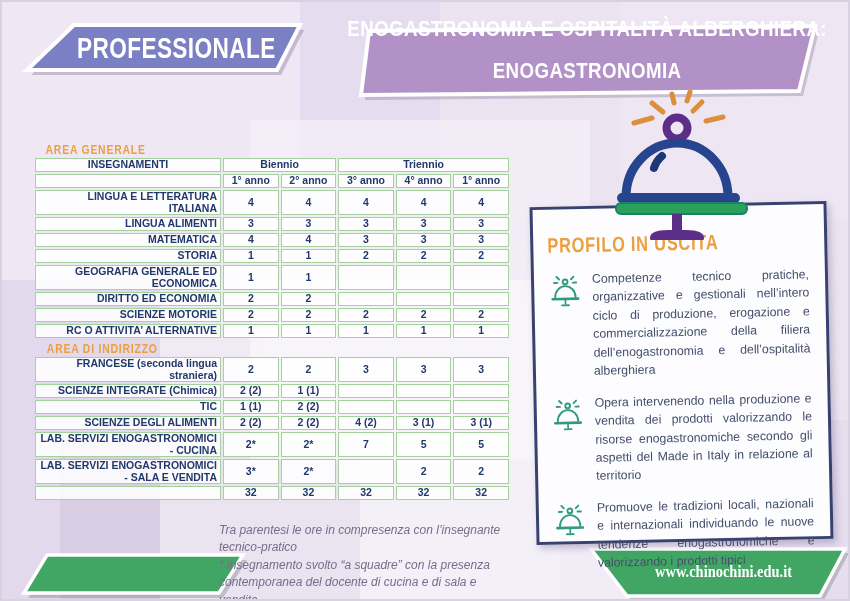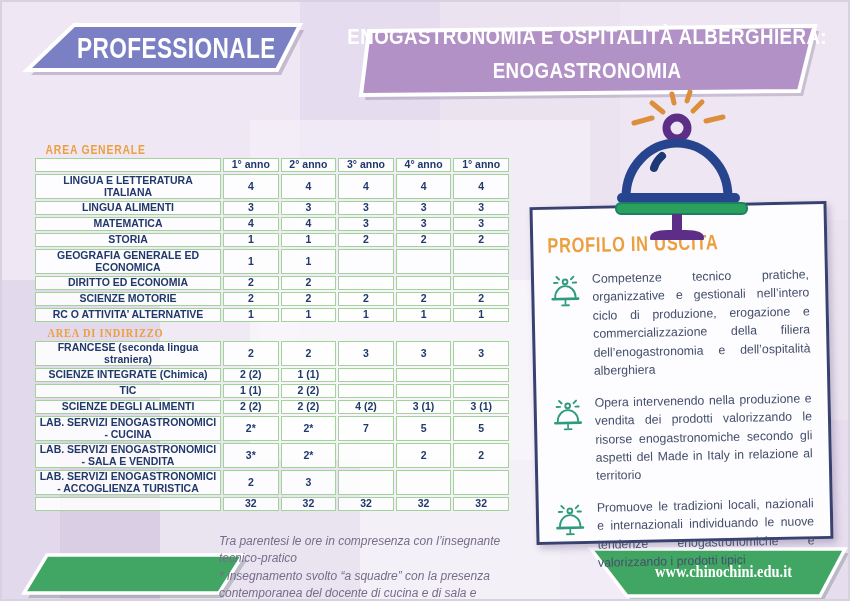--- a/index.html
+++ b/index.html
@@ -21,21 +21,21 @@
   .area-title{height:14px;text-align:left;line-height:14px;}
   .area-title span{display:inline-block;transform:scaleX(0.8);transform-origin:center;
         font-weight:bold;font-size:13px;letter-spacing:1px;color:#ec9f3e;white-space:nowrap;}
   table.sched{border-collapse:separate;border-spacing:2px;width:478px;table-layout:fixed;}
   table.sched td{
     background:rgba(255,255,255,.85);
     border:1.5px solid #a2d39b;
     color:#21386b;font-weight:bold;font-size:10.5px;line-height:11.5px;
     height:12px;padding:0 3px;vertical-align:middle;
   }
-  td.l{text-align:center;padding-left:4px;}
+  td.l{text-align:right;padding-left:4px;}
   td.n{text-align:center;}
   td.h{text-align:center;font-size:11px;}
   td.nb{border:none;background:transparent;}
   #footnotes{margin-top:20px;margin-left:186px;font-style:italic;font-size:12px;
     color:#776c8b;line-height:1.45;}
   
   #profile-card{
     position:absolute;left:533px;top:204px;width:297px;height:338px;box-sizing:border-box;
     background:#fdfdff;border:3px solid #38416f;transform:rotate(-1.2deg);
     box-shadow:3px 4px 7px rgba(90,70,120,.30);z-index:2;
@@ -74,21 +74,21 @@
 
   <polygon points="74,25 300,25 277,70 27,70" fill="#7b80c5" stroke="#ffffff" stroke-width="4"></polygon>
   <polygon points="369,31 815,26 799,91 361,95" fill="#b292c6" stroke="#ffffff" stroke-width="4"></polygon>
   <polygon points="47,555 243,555 219,593 24,593" fill="#41a663" stroke="#ffffff" stroke-width="3.5"></polygon>
   <polygon points="591,549 845,549 820,596 627,596" fill="#41a663" stroke="#ffffff" stroke-width="3.5"></polygon>
 </svg>
 
 <div class="cx" style="left:46px;top:27px;width:260px;height:42px;">
   <span class="cond" style="font-size:29px;">PROFESSIONALE</span>
 </div>
-<div class="cx" style="left:362px;top:24px;width:450px;height:26px;">
+<div class="cx" style="left:362px;top:16px;width:450px;height:26px;">
   <span class="cond" style="font-size:22px;transform:scaleX(0.85);">ENOGASTRONOMIA E OSPITALITÀ ALBERGHIERA:</span>
 </div>
 <div class="cx" style="left:362px;top:58px;width:450px;height:26px;">
   <span class="cond" style="font-size:22px;transform:scaleX(0.85);">ENOGASTRONOMIA</span>
 </div>
 <div class="cx" style="left:36px;top:590px;width:200px;height:34px;">
   <span class="cond" style="font-size:16px;transform:scaleX(0.8);letter-spacing:0;">orienta@chinochini.edu.it</span>
 </div>
 <div class="cx" style="left:614px;top:552px;width:220px;height:40px;font-family:Liberation Serif, serif;">
   <span class="cond" style="font-size:17px;transform:scaleX(0.85);letter-spacing:0;">www.chinochini.edu.it</span>
@@ -102,20 +102,25 @@
   <table class="sched">
     <colgroup>
         <col style="width:186px">
         <col>
         <col>
         <col>
         <col>
         <col>
       </colgroup>
     <tbody>
+        <tr>
+      <td class="h">INSEGNAMENTI</td>
+      <td class="h" colspan="2">Biennio</td>
+      <td class="h" colspan="3">Triennio</td>
+    </tr>
     <tr>
       <td></td>
       <td class="h">1° anno</td>
       <td class="h">2° anno</td>
       <td class="h">3° anno</td>
       <td class="h">4° anno</td>
       <td class="h">1° anno</td>
     </tr>
     <tr>
           <td class="l">LINGUA E LETTERATURA ITALIANA</td>
@@ -177,21 +182,21 @@
           <td class="l">RC O ATTIVITA’ ALTERNATIVE</td>
           <td class="n">1</td>
           <td class="n">1</td>
           <td class="n">1</td>
           <td class="n">1</td>
           <td class="n">1</td>
         </tr>
   </tbody>
     </table>
 
-  <div class="area-title" style="margin-top:1px;font-family:Liberation Serif, serif;">
+  <div class="area-title" style="margin-top:1px;">
     <span>AREA DI INDIRIZZO</span>
   </div>
 
   <table class="sched">
     <colgroup>
         <col style="width:186px">
         <col>
         <col>
         <col>
         <col>
@@ -238,28 +243,20 @@
           <td class="n">5</td>
           <td class="n">5</td>
         </tr>
     <tr>
           <td class="l">LAB. SERVIZI ENOGASTRONOMICI - SALA E VENDITA</td>
           <td class="n">3*</td>
           <td class="n">2*</td>
           <td class="n"></td>
           <td class="n">2</td>
           <td class="n">2</td>
-        </tr>
-    <tr>
-          <td class="l">LAB. SERVIZI ENOGASTRONOMICI - ACCOGLIENZA TURISTICA</td>
-          <td class="n">2</td>
-          <td class="n">3</td>
-          <td class="n"></td>
-          <td class="n"></td>
-          <td class="n"></td>
         </tr>
     <tr>
           <td class="nb"></td>
           <td class="n">32</td>
           <td class="n">32</td>
           <td class="n">32</td>
           <td class="n">32</td>
           <td class="n">32</td>
         </tr>
   </tbody>

